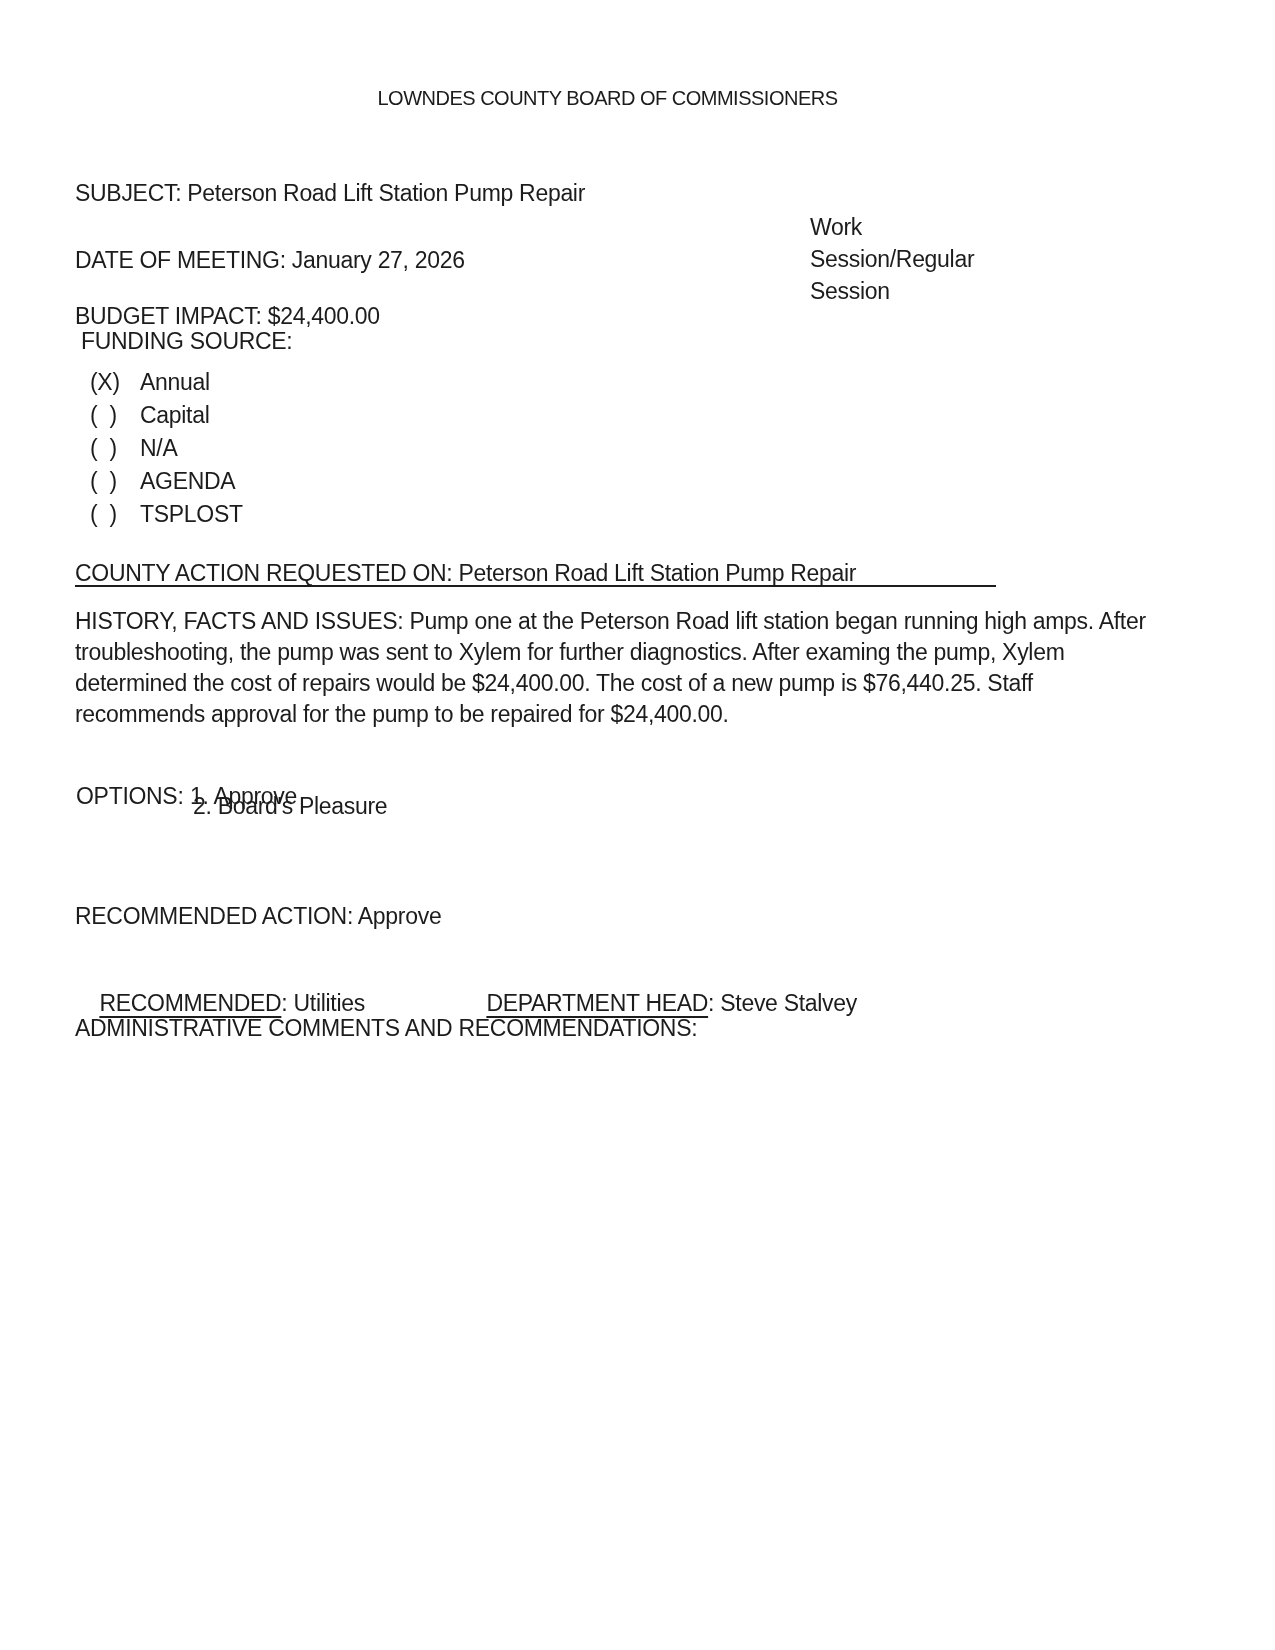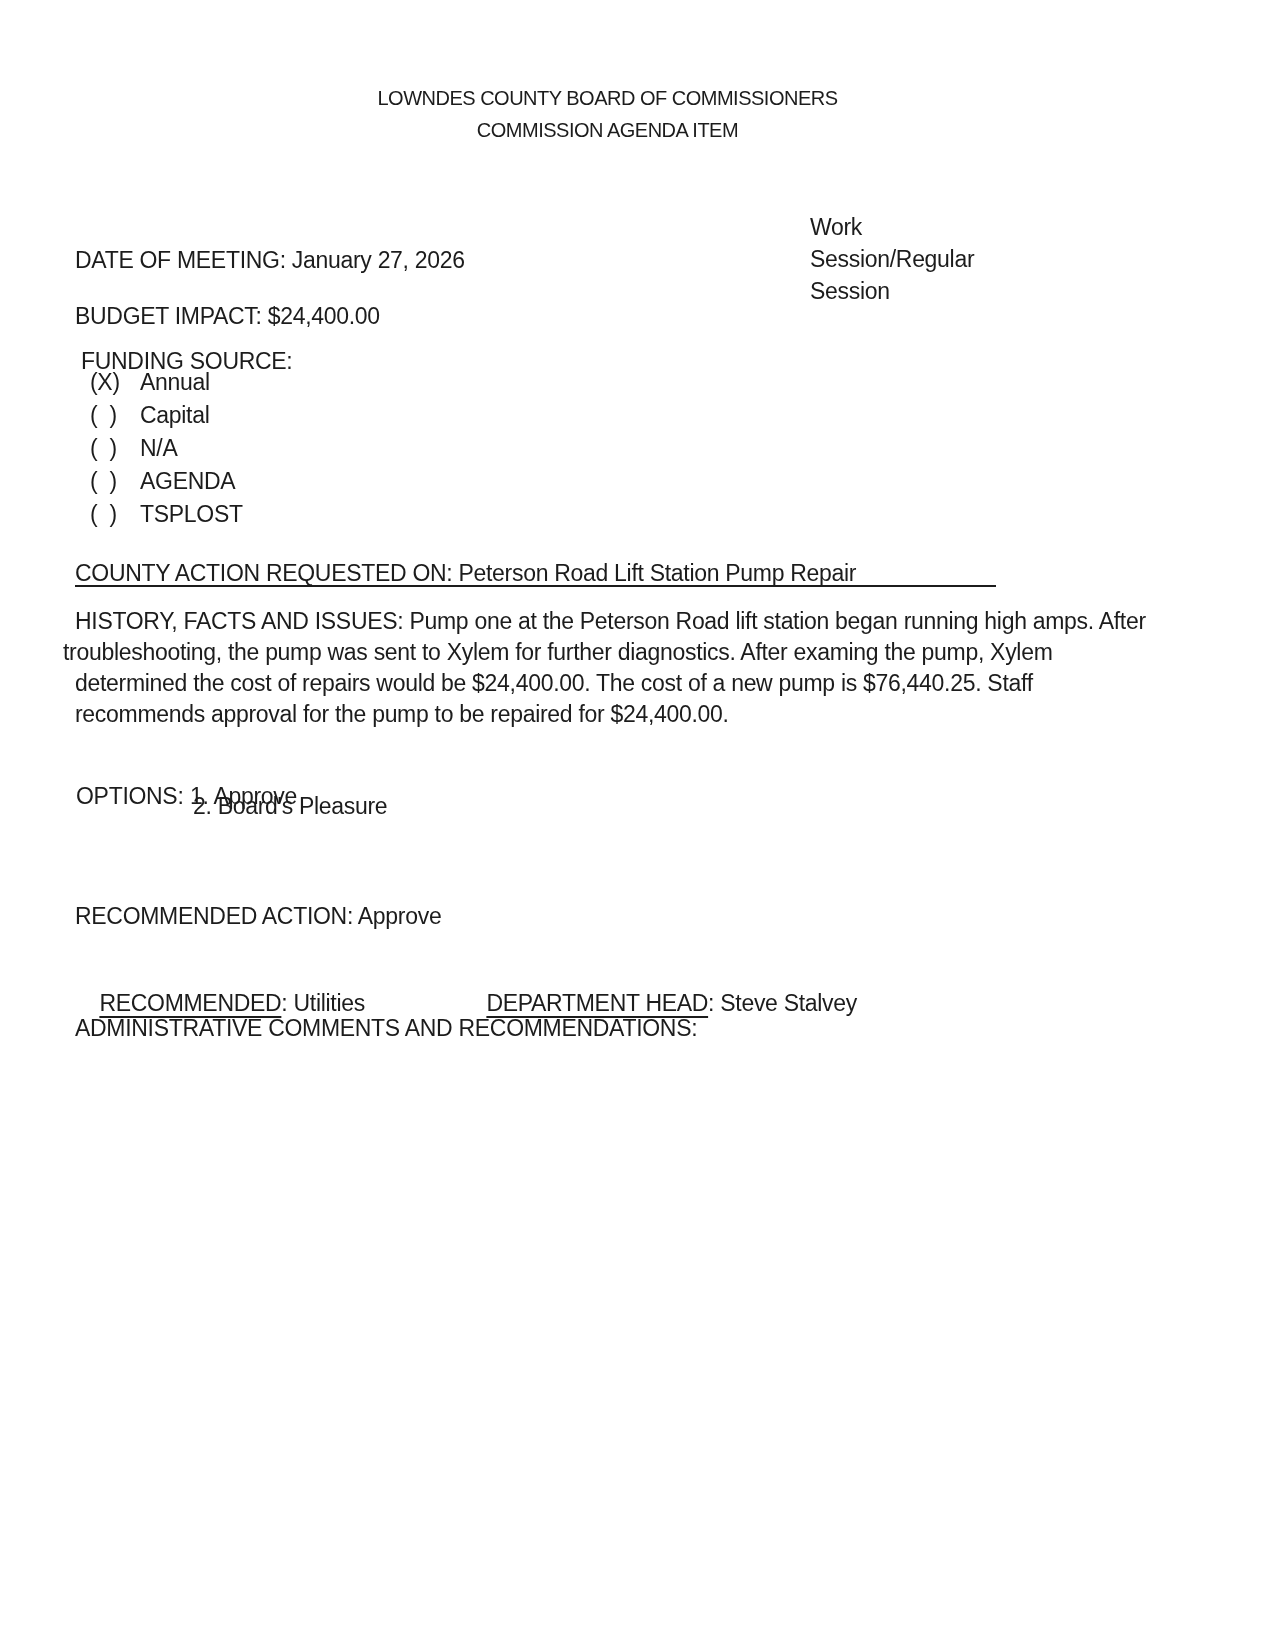--- a/index.html
+++ b/index.html
@@ -54,35 +54,35 @@
     text-underline-offset: 5px;
   }
 </style>
 </head>
 <body>
 
 <div class="page">
 
   <div class="title-block">
     <div>LOWNDES COUNTY BOARD OF COMMISSIONERS</div>
-    <div>COMMISSION AGENDA ITEM</div>
   </div>
 
+  <div class="abs" style="left:75px; top:178px;">SUBJECT: Peterson Road Lift Station Pump Repair</div>
 
   <div class="session-block">
     <div>Work</div>
     <div>Session/Regular</div>
     <div>Session</div>
   </div>
 
   <div class="abs" style="left:75px; top:245px;">DATE OF MEETING: January 27, 2026</div>
 
   <div class="abs" style="left:75px; top:301px;">BUDGET IMPACT: $24,400.00</div>
 
-  <div class="abs" style="left:81px; top:346px;">FUNDING SOURCE:</div>
+  <div class="abs" style="left:81px; top:326px;">FUNDING SOURCE:</div>
 
   <div class="funding-row" style="top:369px;">
     <span class="funding-mark">(X)</span>
     <span class="funding-label">Annual</span>
   </div>
   <div class="funding-row" style="top:402px;">
     <span class="funding-mark">(  )</span>
     <span class="funding-label">Capital</span>
   </div>
   <div class="funding-row" style="top:435px;">
@@ -96,21 +96,21 @@
   <div class="funding-row" style="top:501px;">
     <span class="funding-mark">(  )</span>
     <span class="funding-label">TSPLOST</span>
   </div>
 
   <div class="abs" style="left:75px; top:558px;">COUNTY ACTION REQUESTED ON: Peterson Road Lift Station Pump Repair</div>
   <div class="rule-line"></div>
 
   <div>
     <div class="abs" style="left:75px; top:606px;">HISTORY, FACTS AND ISSUES: Pump one at the Peterson Road lift station began running high amps. After</div>
-    <div class="abs" style="left:63px; top:637px;">troubleshooting, the pump was sent to Xylem for further diagnostics. After examing the pump, Xylem</div>
+    <div class="abs" style="left:75px; top:637px;">troubleshooting, the pump was sent to Xylem for further diagnostics. After examing the pump, Xylem</div>
     <div class="abs" style="left:75px; top:668px;">determined the cost of repairs would be $24,400.00. The cost of a new pump is $76,440.25. Staff</div>
     <div class="abs" style="left:75px; top:699px;">recommends approval for the pump to be repaired for $24,400.00.</div>
   </div>
 
   <div class="abs" style="left:76px; top:781px;">OPTIONS:</div>
   <div class="abs" style="left:190px; top:781px;">1. Approve</div>
   <div class="abs" style="left:193px; top:791px;">2. Board's Pleasure</div>
 
   <div class="abs" style="left:75px; top:901px;">RECOMMENDED ACTION: Approve</div>
 

